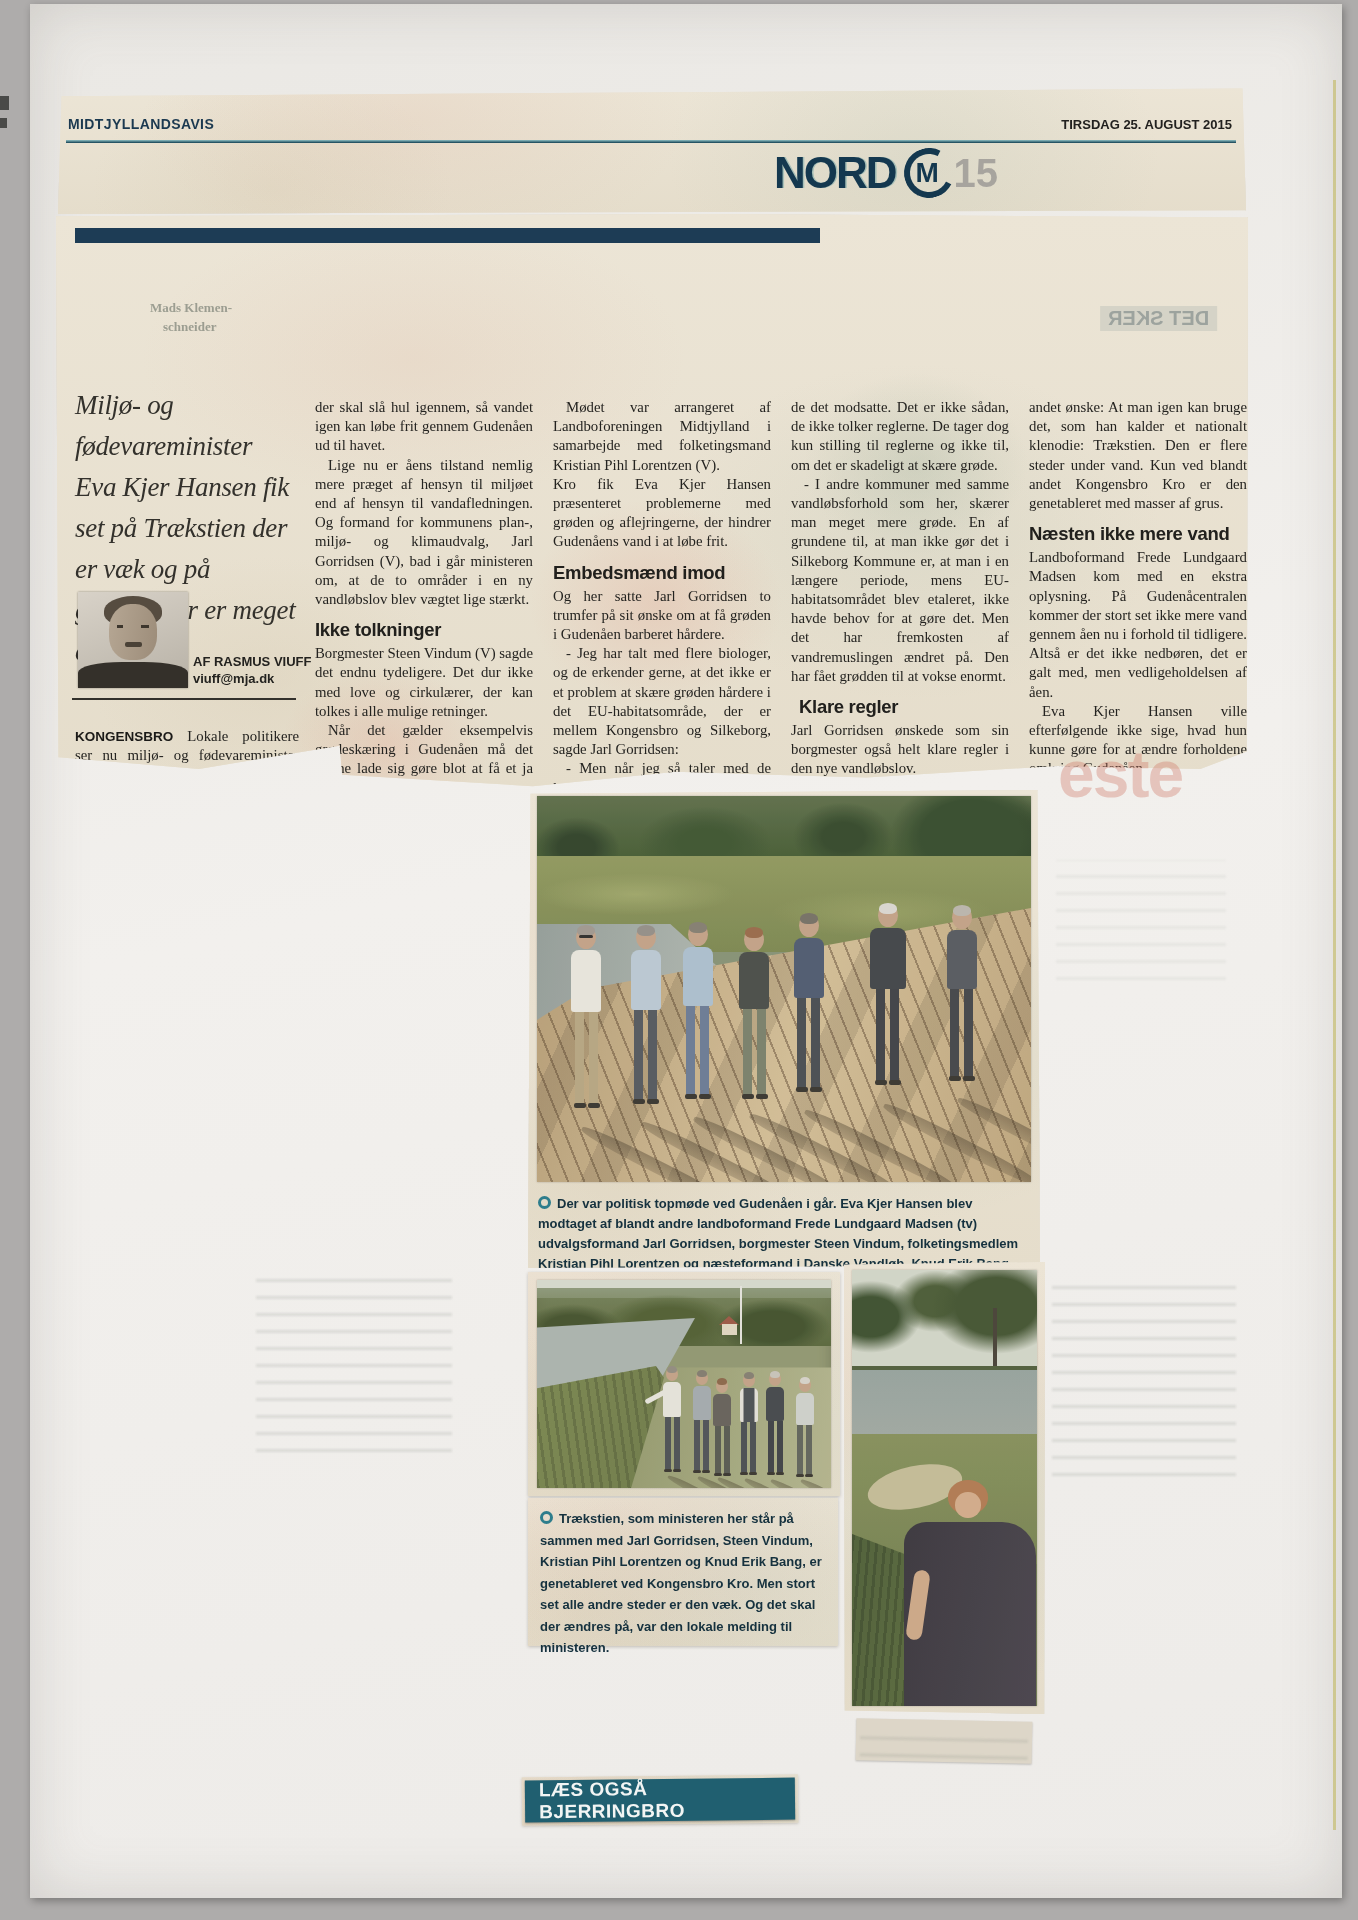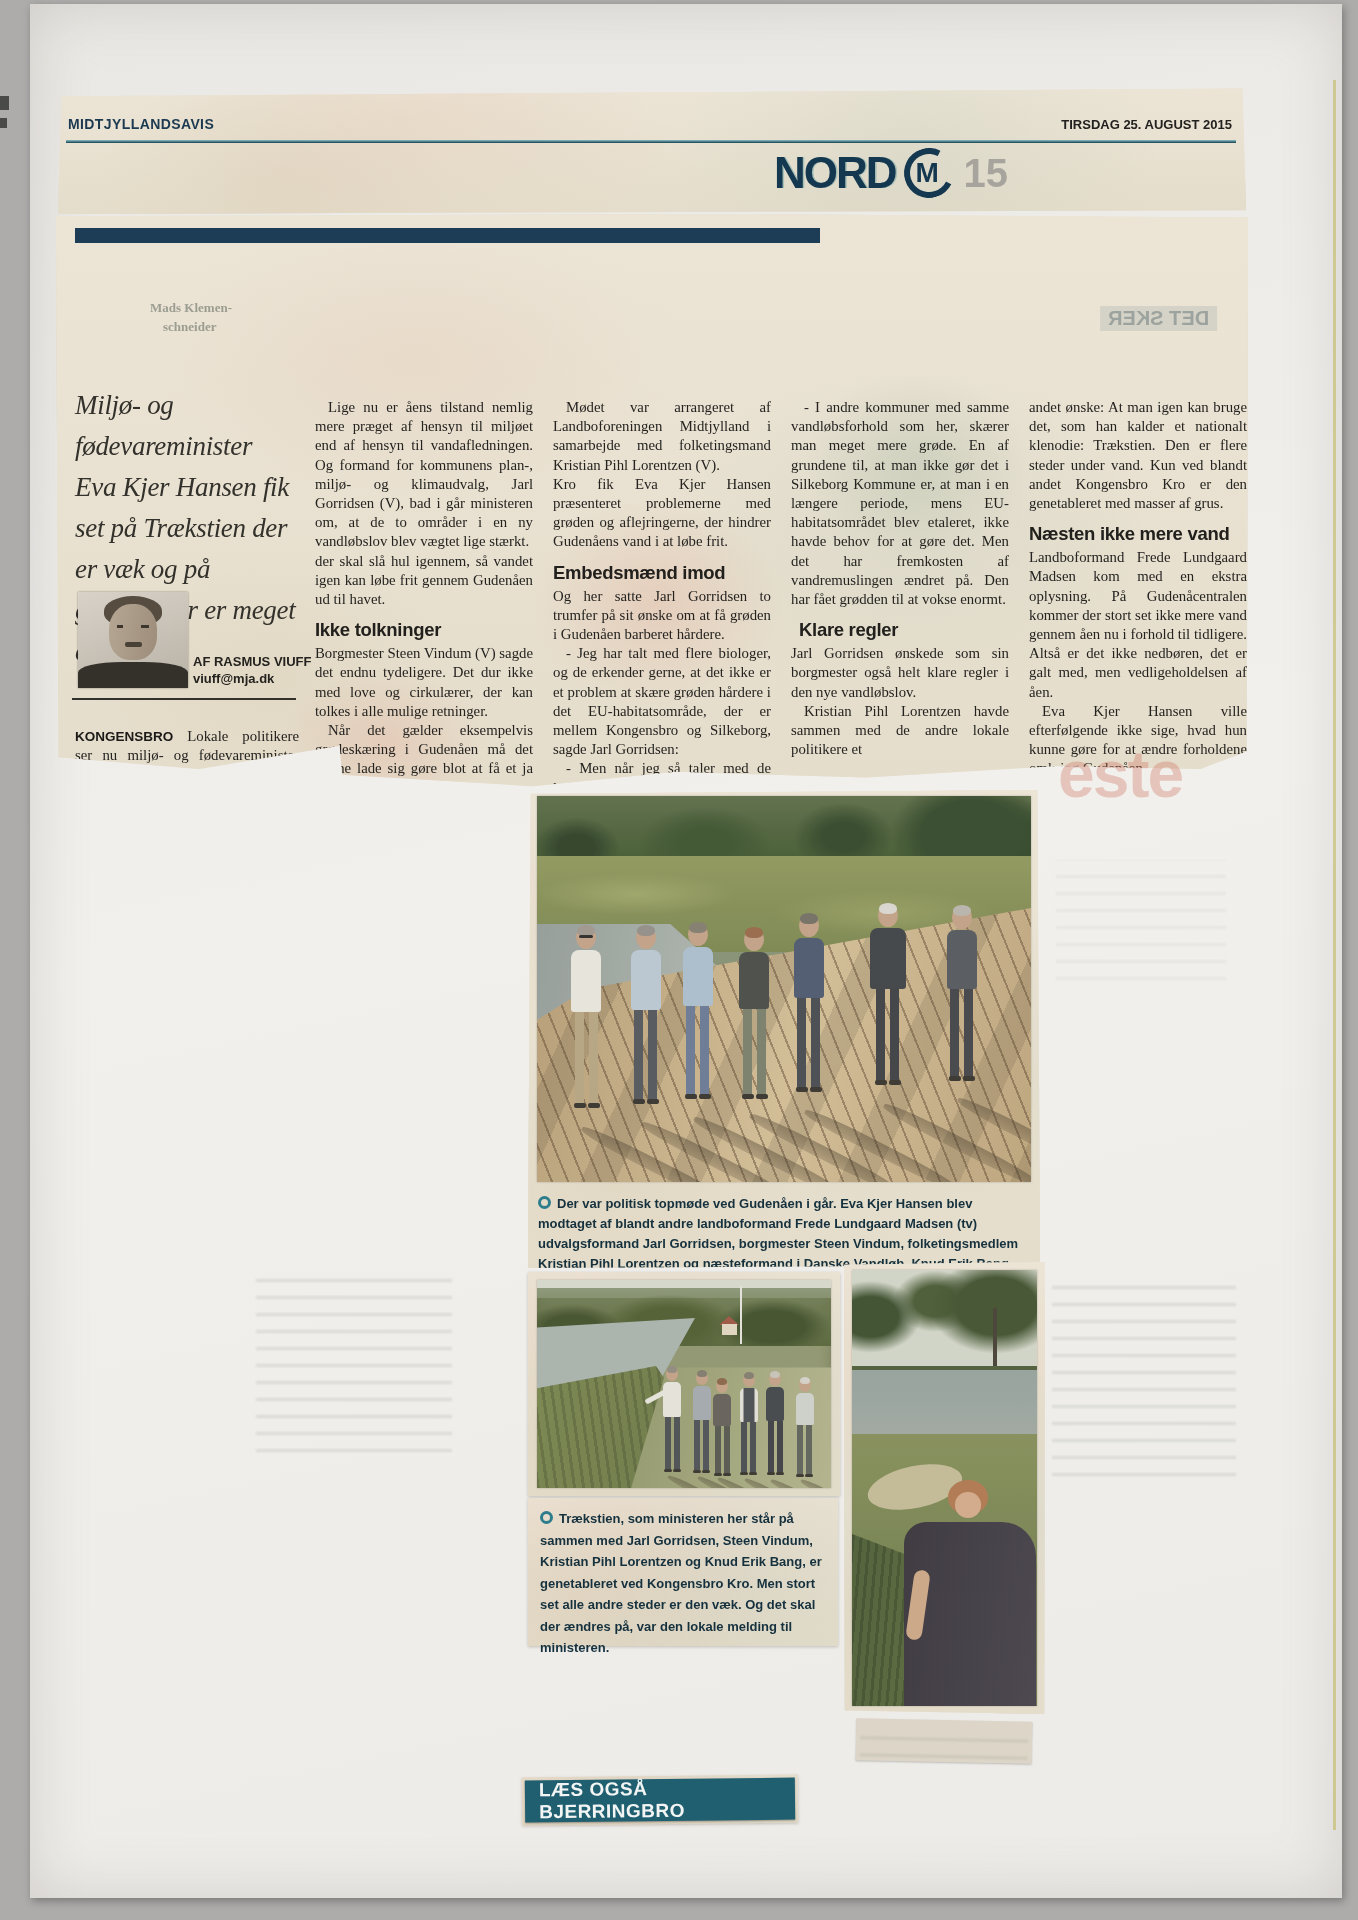--- a/index.html
+++ b/index.html
@@ -33,21 +33,21 @@
   .masthead-rule{position:absolute;left:8px;right:10px;top:54px;height:3px;
     background:linear-gradient(#8fbfc2,#123f52);}
   .nord{position:absolute;left:716px;top:62px;display:flex;align-items:center;}
   .nord-text{font-size:44px;font-weight:900;letter-spacing:-2px;color:#14384f;
     text-shadow:1.5px 0 0 rgba(60,140,150,.35);}
   .nord-m{position:relative;width:50px;height:50px;margin-left:8px;}
   .nord-arc{position:absolute;inset:0;border:6px solid #14384f;border-right-color:transparent;
     border-radius:50%;transform:rotate(-18deg);}
   .nord-m-letter{position:absolute;left:12px;top:9px;font-size:28px;font-weight:900;
     letter-spacing:-1px;color:#14384f;}
-  .nord-page{font-size:40px;font-weight:900;color:#a7a49e;margin-left:10px;}
+  .nord-page{font-size:40px;font-weight:900;color:#a7a49e;}
 
   
   .head-bar{position:absolute;left:19px;top:14px;width:745px;height:15px;background:#1d3c55;}
   .headline{position:absolute;left:12px;top:26px;font-size:78px;font-weight:900;
     letter-spacing:-3px;color:#171613;white-space:nowrap;}
   .standfirst{position:absolute;left:19px;top:171px;width:222px;
     font-family:"Liberation Serif",serif;font-style:italic;
     font-size:27px;line-height:41px;color:#33312c;letter-spacing:-.3px;}
   .byline{position:absolute;left:22px;top:378px;width:240px;}
   .portrait{position:absolute;left:0;top:0;width:110px;height:96px;overflow:hidden;
@@ -258,36 +258,37 @@
         <div class="byline-author">AF RASMUS VIUFF</div>
         <div class="byline-email">viuff@mja.dk</div>
       </div>
     </div>
     <div class="byline-rule"></div>
 
     <p class="lead-para"><b>KONGENSBRO</b> <span>Lokale politikere ser nu miljø- og fødevareminister Eva Kjer Hansen (V) som den rambuk,</span></p>
 
     <div class="columns" id="columns">
         <div class="col">
+          <p class="para">der skal slå hul igennem, så vandet igen kan løbe frit gennem Gudenåen ud til havet.</p>
           <p class="para ind">Lige nu er åens tilstand nemlig mere præget af hensyn til miljøet end af hensyn til vandafledningen. Og formand for kommunens plan-, miljø- og klimaudvalg, Jarl Gorridsen (V), bad i går ministeren om, at de to områder i en ny vandløbslov blev vægtet lige stærkt.</p>
-          <p class="para">der skal slå hul igennem, så vandet igen kan løbe frit gennem Gudenåen ud til havet.</p>
           <h3 class="subhead" style="margin: 10px 0px 3px;">Ikke tolkninger</h3>
           <p class="para">Borgmester Steen Vindum (V) sagde det endnu tydeligere. Det dur ikke med love og cirkulærer, der kan tolkes i alle mulige retninger.</p>
           <p class="para ind">Når det gælder eksempelvis grødeskæring i Gudenåen må det kunne lade sig gøre blot at få et ja eller et nej.</p>
           <p class="para ind">På et møde i går på Kongensbro</p>
         </div>
         <div class="col">
           <p class="para ind">Mødet var arrangeret af Landboforeningen Midtjylland i samarbejde med folketingsmand Kristian Pihl Lorentzen (V).</p>
           <p class="para">Kro fik Eva Kjer Hansen præsenteret problemerne med grøden og aflejringerne, der hindrer Gudenåens vand i at løbe frit.</p>
           <h3 class="subhead" style="margin: 10px 0px 3px;">Embedsmænd imod</h3>
           <p class="para">Og her satte Jarl Gorridsen to trumfer på sit ønske om at få grøden i Gudenåen barberet hårdere.</p>
           <p class="para ind">- Jeg har talt med flere biologer, og de erkender gerne, at det ikke er et problem at skære grøden hårdere i det EU-habitatsområde, der er mellem Kongensbro og Silkeborg, sagde Jarl Gorridsen:</p>
           <p class="para ind">- Men når jeg så taler med de ledende embedsmænd i forvaltningen, så siger</p>
         </div>
         <div class="col">
+          <p class="para">de det modsatte. Det er ikke sådan, de ikke tolker reglerne. De tager dog kun stilling til reglerne og ikke til, om det er skadeligt at skære grøde.</p>
           <p class="para ind">- I andre kommuner med samme vandløbsforhold som her, skærer man meget mere grøde. En af grundene til, at man ikke gør det i Silkeborg Kommune er, at man i en længere periode, mens EU-habitatsområdet blev etaleret, ikke havde behov for at gøre det. Men det har fremkosten af vandremuslingen ændret på. Den har fået grødden til at vokse enormt.</p>
           <h3 class="subhead" style="margin: 10px 8px 3px;">Klare regler</h3>
           <p class="para">Jarl Gorridsen ønskede som sin borgmester også helt klare regler i den nye vandløbslov.</p>
           <p class="para ind">Kristian Pihl Lorentzen havde sammen med de andre lokale politikere et</p>
         </div>
         <div class="col">
           <p class="para">andet ønske: At man igen kan bruge det, som han kalder et nationalt klenodie: Trækstien. Den er flere steder under vand. Kun ved blandt andet Kongensbro Kro er den genetableret med masser af grus.</p>
           <h3 class="subhead" style="margin: 10px 0px 3px;">Næsten ikke mere vand</h3>
           <p class="para">Landboformand Frede Lundgaard Madsen kom med en ekstra oplysning. På Gudenåcentralen kommer der stort set ikke mere vand gennem åen nu i forhold til tidligere. Altså er det ikke nedbøren, det er galt med, men vedligeholdelsen af åen.</p>
           <p class="para ind">Eva Kjer Hansen ville efterfølgende ikke sige, hvad hun kunne gøre for at ændre forholdene omkring Gudenåen.</p>

